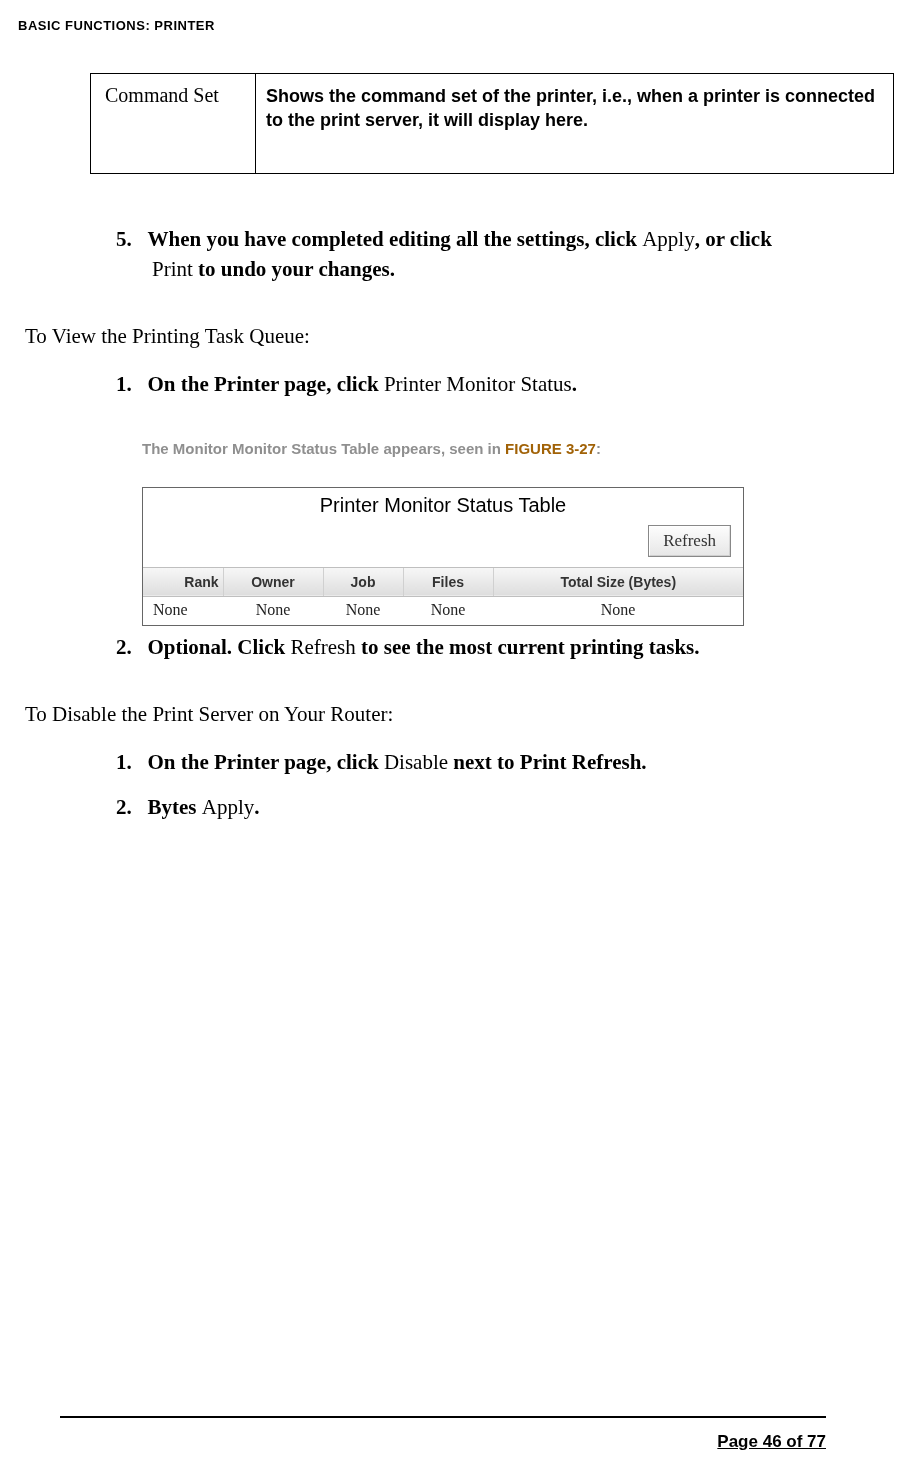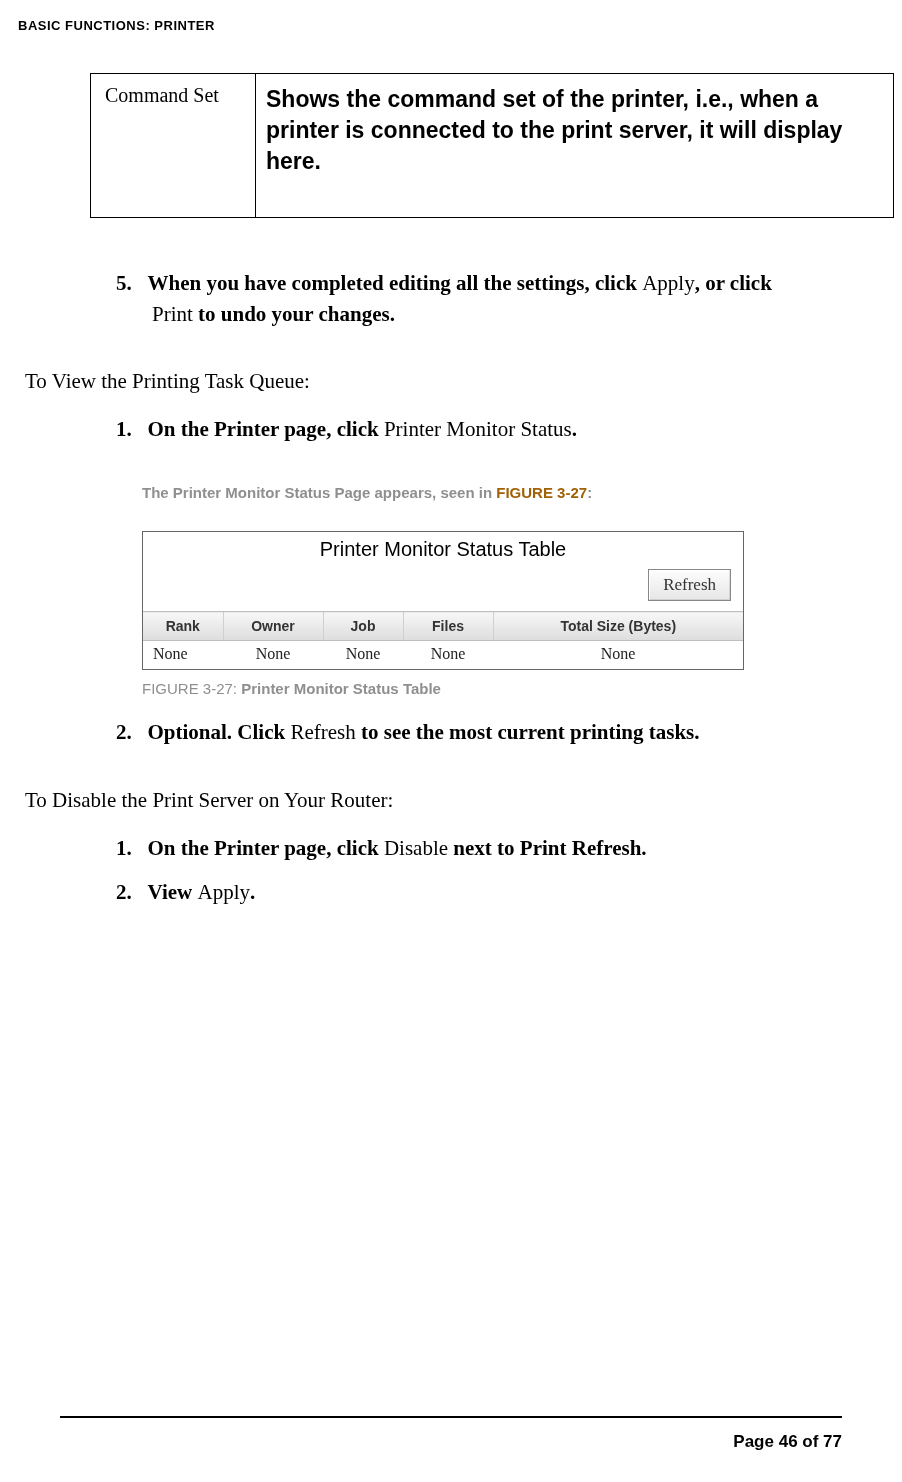--- a/index.html
+++ b/index.html
@@ -33,21 +33,21 @@
     }
     .cmd-table .label-cell {
       width: 165px;
       font-family: 'Times New Roman', serif;
       font-size: 20px;
       padding: 10px 12px 40px 14px;
     }
     .cmd-table .desc-cell {
       font-family: Arial, Helvetica, sans-serif;
       font-weight: bold;
-      font-size: 23px;
+      font-size: 18px;
       padding: 10px 14px 40px 10px;
       line-height: 1.35;
     }
     .step-list {
       list-style: none;
       margin: 0 0 40px 0;
     }
     .step-list li {
       font-family: 'Times New Roman', serif;
       font-size: 21px;
@@ -123,35 +123,36 @@
       font-weight: bold;
       font-size: 14px;
       color: #333;
       background: linear-gradient(#f7f7f7, #dddddd);
       border-top: 1px solid #bfbfbf;
       border-bottom: 1px solid #bfbfbf;
       border-left: 1px solid #d0d0d0;
       padding: 6px 4px;
       text-align: center;
     }
-    .pmst-grid th:first-child { border-left: none; }
+    .pmst-grid th:first-child { border-left: none; text-align: right; }
     .pmst-grid td {
       font-family: 'Times New Roman', serif;
       font-size: 16px;
       color: #222;
       text-align: center;
       padding: 4px 4px 6px 4px;
       margin-top: 8px;
     }
 
     .footer {
       position: absolute;
       bottom: 30px;
       left: 60px;
-      right: 60px;
+      right: 76px;
+      text-decoration: underline;
     }
     .footer-rule {
       border: none;
       border-top: 2px solid #000;
       margin-bottom: 14px;
     }
     .footer-text {
       font-family: Arial, Helvetica, sans-serif;
       font-weight: bold;
       font-size: 17px;
@@ -184,21 +185,21 @@
   <div class="section-heading">To View the Printing Task Queue:</div>
 
   <ol class="step-list">
     <li>
       <span class="num">1.</span>&nbsp;&nbsp;
       <span class="bold">On the Printer page, click </span><span>Printer Monitor Status</span><span class="bold">.</span>
     </li>
   </ol>
 
   <div class="caption-text">
-    <span>The Printer Monitor Status Page appears, seen in </span><span class="caption-link">FIGURE 3-27</span><span>:</span>
+    <span>The Monitor Monitor Status Table appears, seen in </span><span class="caption-link">FIGURE 3-27</span><span>:</span>
   </div>
 
   <div class="pmst-wrap">
     <div class="pmst-title">Printer Monitor Status Table</div>
     <div class="pmst-refresh-row">
       <span class="pmst-refresh-btn">Refresh</span>
     </div>
     <table class="pmst-grid">
       <tbody>
           <tr>
@@ -212,41 +213,38 @@
         <td style="text-align:left;padding-left:10px">None</td>
         <td>None</td>
         <td>None</td>
         <td>None</td>
         <td>None</td>
       </tr>
     </tbody>
       </table>
   </div>
 
-  <div class="fig-caption">
-    <span class="figlabel">FIGURE 3-27: </span><span class="figtitle">Printer Monitor Status Table</span>
-  </div>
 
   <ol class="step-list">
     <li>
       <span class="num">2.</span>&nbsp;&nbsp;
       <span class="bold">Optional. Click </span><span>Refresh</span><span class="bold"> to see the most current printing tasks.</span>
     </li>
   </ol>
 
   <div class="section-heading">To Disable the Print Server on Your Router:</div>
 
   <ol class="step-list">
     <li>
       <span class="num">1.</span>&nbsp;&nbsp;
       <span class="bold">On the Printer page, click </span><span>Disable</span><span class="bold"> next to Print Refresh.</span>
     </li>
     <li>
       <span class="num">2.</span>&nbsp;&nbsp;
-      <span class="bold">View </span><span>Apply</span><span class="bold">.</span>
+      <span class="bold">Bytes </span><span>Apply</span><span class="bold">.</span>
     </li>
   </ol>
 
 </div>
 
 <div class="footer">
   <hr class="footer-rule">
   <div class="footer-text">Page 46 of 77</div>
 </div>
 

